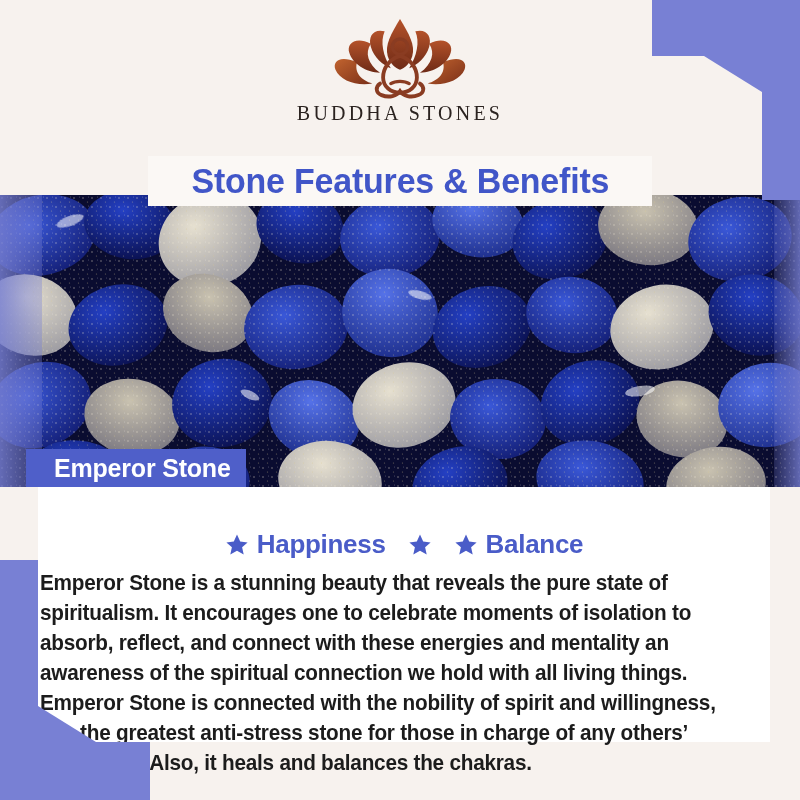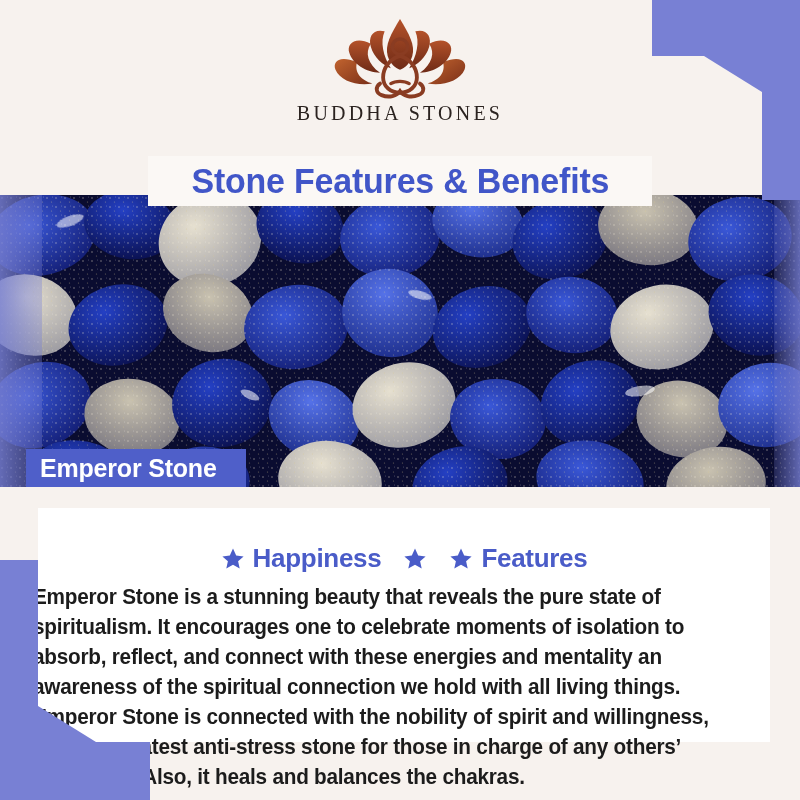--- a/index.html
+++ b/index.html
@@ -177,35 +177,34 @@
     height: 38px;
     background: #4f5fc9;
     display: flex;
     align-items: center;
     z-index: 20;
   }
   .stone-label-text {
     color: #ffffff;
     font-size: 25px;
     font-weight: bold;
-    padding-left: 14px;
+    padding-left: 28px;
     letter-spacing: -0.2px;
   }
 
   
   .body-card {
     position: absolute;
     left: 38px;
     right: 30px;
     top: 487px;
     bottom: 58px;
     background: #ffffff;
     z-index: 12;
-    padding: 9px;
-    margin-top: 21px;
+    padding: 16px;
   }
 
   .benefits-row {
     display: flex;
     align-items: center;
     justify-content: center;
     gap: 22px;
     margin-top: 26px;
     margin-bottom: 8px;
   }
@@ -397,21 +396,21 @@
       <div class="benefit">
         <svg class="star-icon" viewBox="0 0 24 24" aria-hidden="true">
           <path d="M12 1.6 L15.2 8.6 L22.6 9.4 L17.1 14.3 L18.7 21.6 L12 17.8 L5.3 21.6 L6.9 14.3 L1.4 9.4 L8.8 8.6 Z" fill="#4a5cc8"></path>
         </svg>
       </div>
 
       <div class="benefit">
         <svg class="star-icon" viewBox="0 0 24 24" aria-hidden="true">
           <path d="M12 1.6 L15.2 8.6 L22.6 9.4 L17.1 14.3 L18.7 21.6 L12 17.8 L5.3 21.6 L6.9 14.3 L1.4 9.4 L8.8 8.6 Z" fill="#4a5cc8"></path>
         </svg>
-        <span class="benefit-label">Features</span>
+        <span class="benefit-label">Balance</span>
       </div>
 
     </div>
 
     <div class="paragraphs">
       <p class="paragraph">Emperor Stone is a stunning beauty that reveals the pure state of spiritualism. It encourages one to celebrate moments of isolation to absorb, reflect, and connect with these energies and mentality an awareness of the spiritual connection we hold with all living things.</p>
       <p class="paragraph">Emperor Stone is connected with the nobility of spirit and willingness, it is the greatest anti-stress stone for those in charge of any others’ well-being. Also, it heals and balances the chakras.</p>
     </div>
   </div>
 

